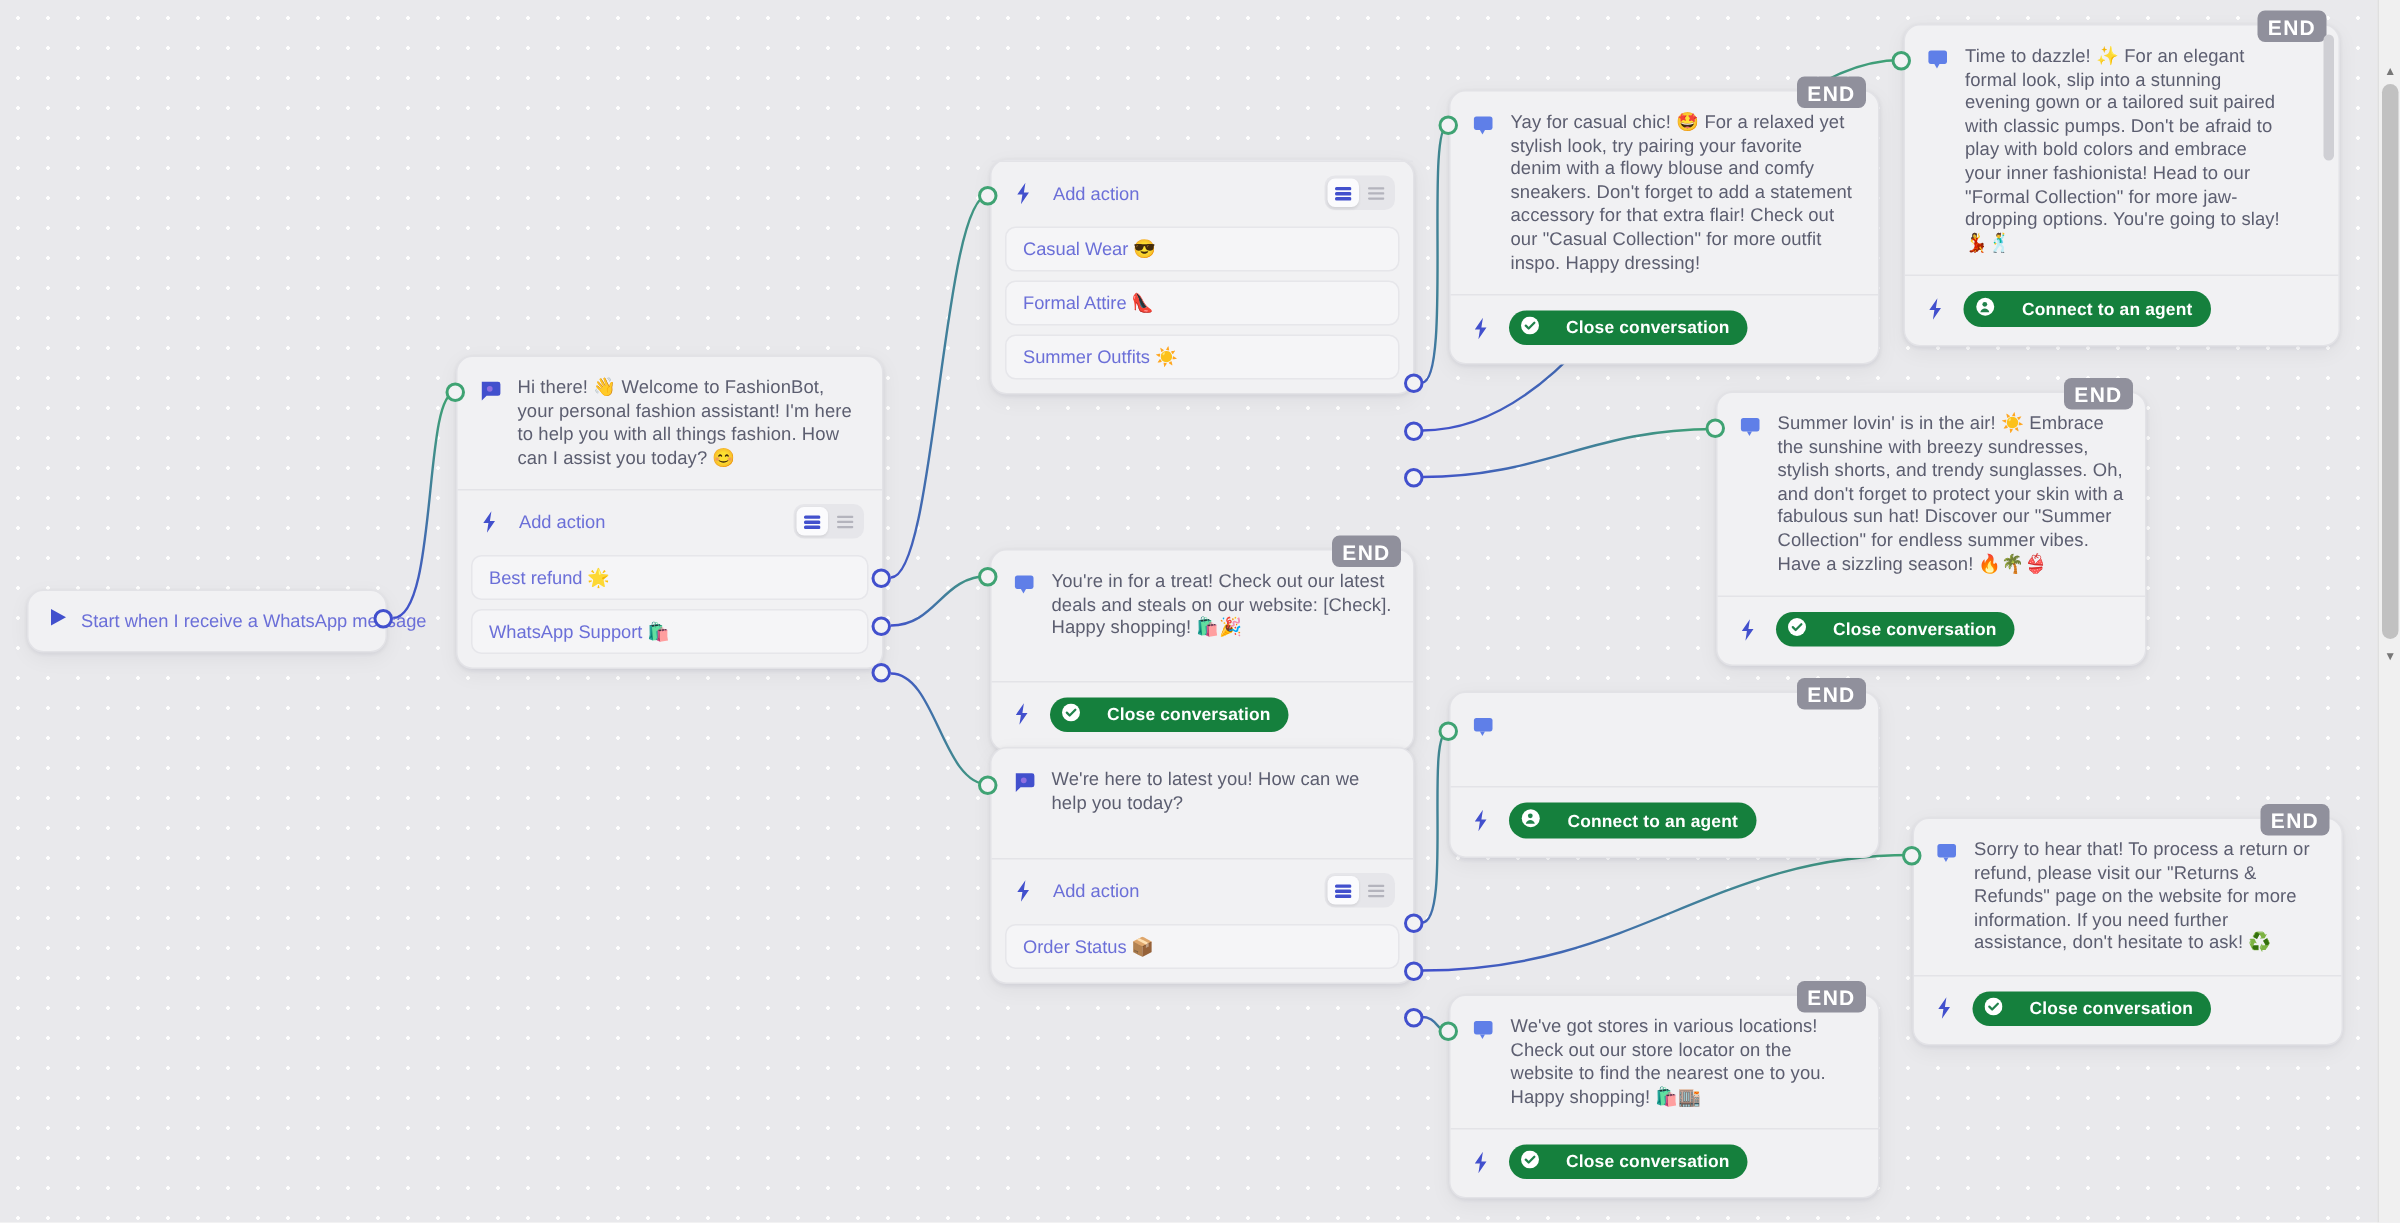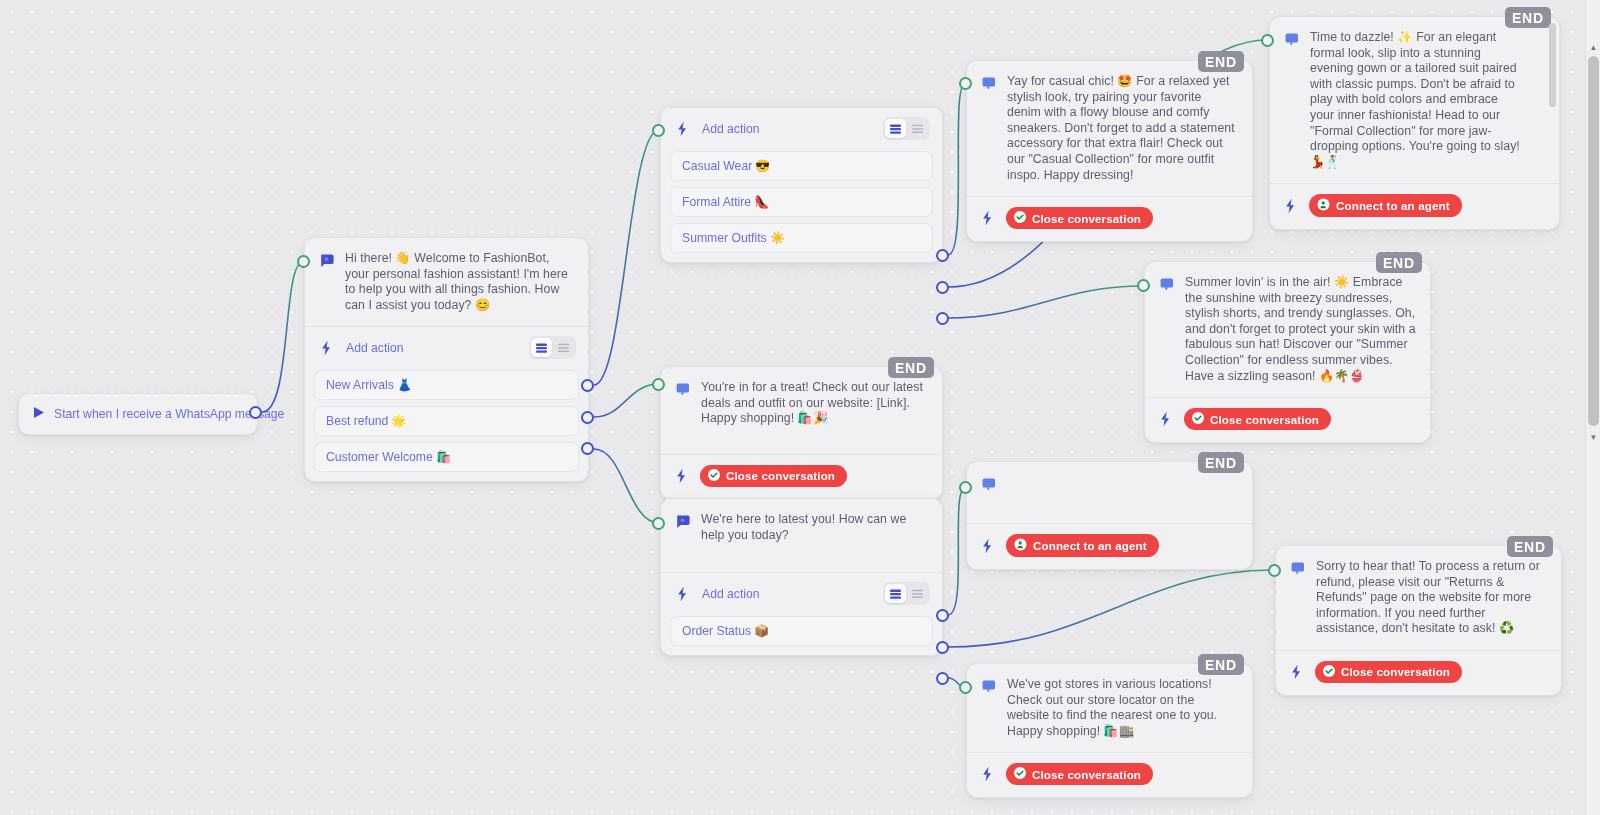--- a/index.html
+++ b/index.html
@@ -87,22 +87,22 @@
     min-height: 29px;
     display: flex; align-items: center;
   }
 
   
   .pill-row {
     display: flex; align-items: center; gap: 11px;
     padding: 10px 13px 12px 13px;
   }
   .pill {
-    display: inline-flex; align-items: center; gap: 6px;
-    background: #ef4444;
+    display: inline-flex; align-items: center; gap: 18px;
+    background: #15803d;
     color: #ffffff;
     border-radius: 14px;
     padding: 4px 12px 4px 8px;
     font-size: 11.6px;
     font-weight: bold;
     letter-spacing: .01em;
     white-space: nowrap;
   }
 
   
@@ -253,23 +253,22 @@
         <span class="vt-btn">
           <svg width="11" height="10" viewBox="0 0 11 10">
               <rect x="0" y="0.8" width="11" height="1.5" rx=".7" fill="#b4b4bd"></rect>
               <rect x="0" y="4.2" width="11" height="1.5" rx=".7" fill="#b4b4bd"></rect>
               <rect x="0" y="7.6" width="11" height="1.5" rx=".7" fill="#b4b4bd"></rect>
             </svg>
         </span>
       </span>
     </div>
     <div class="opt-list">
-      <div class="opt">New Arrivals 👗</div>
       <div class="opt">Best refund 🌟</div>
-      <div class="opt">Customer Welcome 🛍️</div>
+      <div class="opt">WhatsApp Support 🛍️</div>
     </div>
   </div>
   <div class="port in" style="left:297px; top:255px;"></div>
   <div class="port out" style="left:581px; top:379px;"></div>
   <div class="port out" style="left:581px; top:411px;"></div>
   <div class="port out" style="left:581px; top:442px;"></div>
 
   <div class="node" style="left:660px; top:106px; width:283px;">
     <div class="node-divider"></div>
     <div class="action-row">
@@ -406,21 +405,21 @@
 
   <div class="node" style="left:660px; top:366px; width:283px;">
     <div class="end-badge">END</div>
     <div class="msg-row">
       <span class="msg-icon">
         <svg width="17" height="17" viewBox="0 0 17 17">
             <rect x="2.6" y="2.6" width="12.4" height="9" rx="1.7" fill="#5f7fe8"></rect>
             <path d="M6.6 11.6h3.4L8.3 14.6z" fill="#5f7fe8"></path>
           </svg>
       </span>
-      <div class="msg-text">You're in for a treat! Check out our latest deals and outfit on our website: [Link]. Happy shopping! 🛍️🎉</div>
+      <div class="msg-text">You're in for a treat! Check out our latest deals and steals on our website: [Check]. Happy shopping! 🛍️🎉</div>
     </div>
     <div class="node-divider" style="margin-top:14px;"></div>
     <div class="pill-row">
       <span class="bolt-icon">
         <svg width="15" height="16" viewBox="0 0 15 16">
             <path d="M8.6 0.8 3.2 8.6h3.4l-1 6.6 5.4-7.9H7.6z" fill="#4250cd"></path>
           </svg>
       </span>
       <span class="pill">
         <span>

